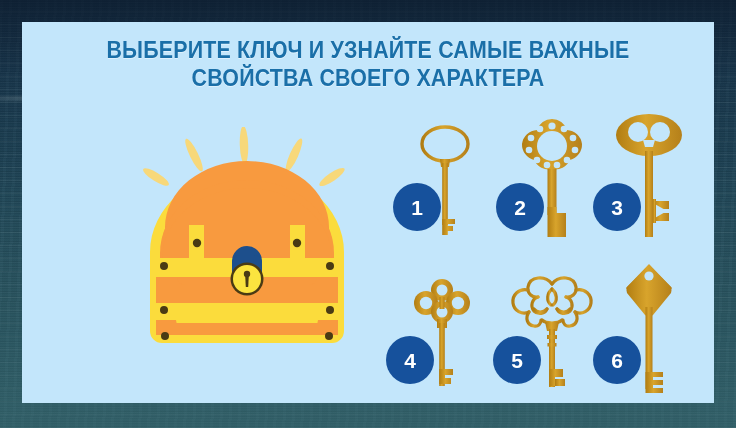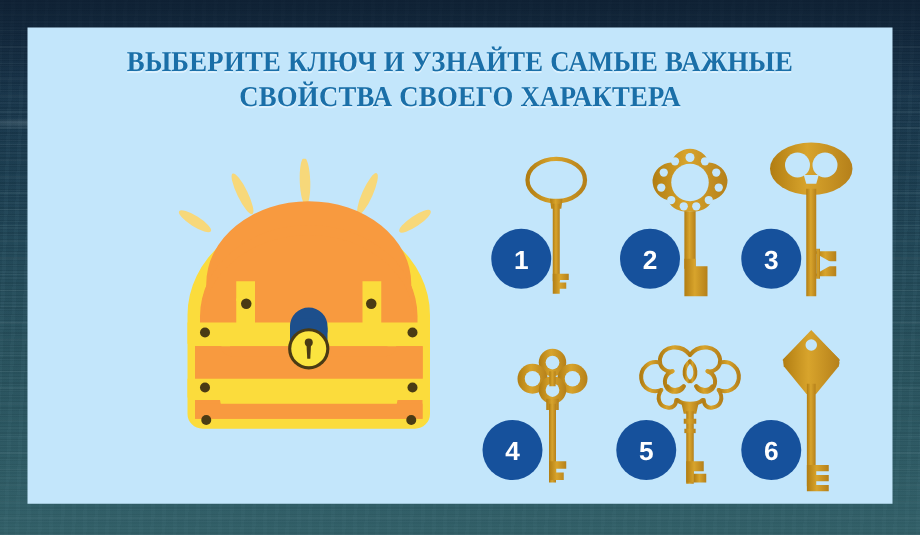--- a/index.html
+++ b/index.html
@@ -43,21 +43,20 @@
     position:absolute;
     left:22px; top:22px;
     width:692px; height:381px;
     background:#c3e6fb;
   }
 
   
   #title-block {
     position:absolute; top:14px; left:0; width:100%;
     text-align:center;
-    font-family:Liberation Serif, serif;
   }
   .title-line {
     color:#1a6fa8;
     font-weight:bold;
     font-size:23px;
     line-height:28px;
     letter-spacing:0.2px;
     transform:scaleX(0.93);
     text-shadow:0 1px 0 rgba(255,255,255,0.45);
     white-space:nowrap;

